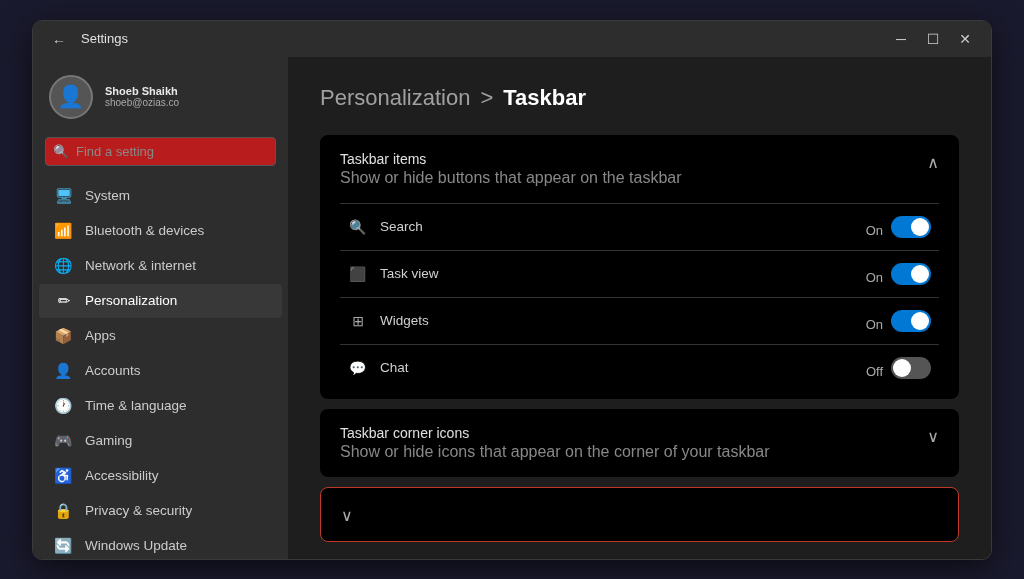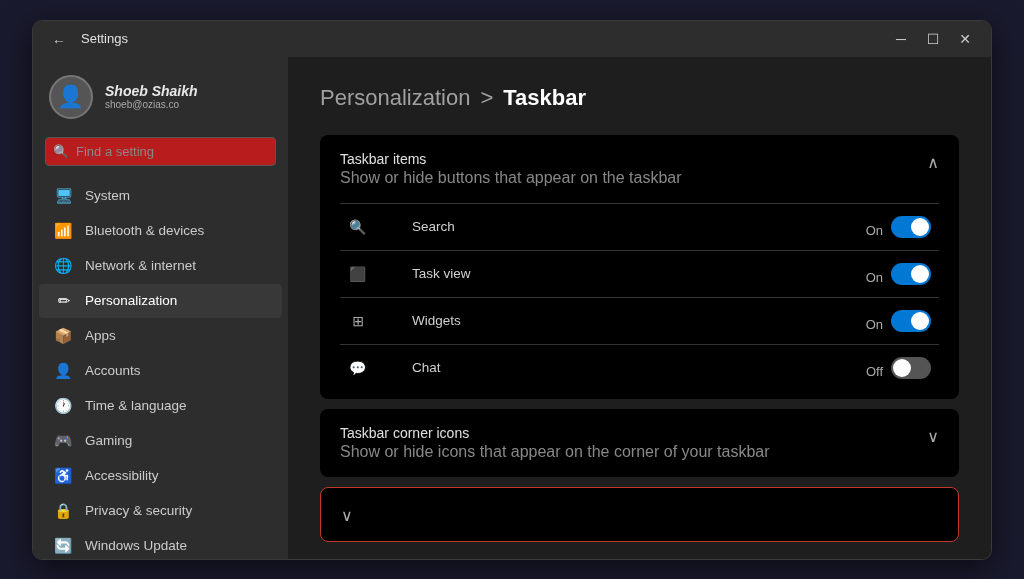--- a/index.html
+++ b/index.html
@@ -99,21 +99,21 @@
       align-items: center;
       justify-content: center;
       flex-shrink: 0;
       border: 2px solid #777;
     }
     .avatar-icon {
       font-size: 22px;
       color: #bbb;
     }
     .user-info { display: flex; flex-direction: column; }
-    .user-name { color: #e8e8e8; font-size: 14px; font-weight: 600; font-style: italic; }
+    .user-name { color: #e8e8e8; font-size: 11px; font-weight: 600; }
     .user-email { color: #aaa; font-size: 10px; }
     .search-box {
       margin: 4px 12px 12px 12px;
       position: relative;
     }
     .search-input {
       width: 100%;
       background: #b91c1c;
       border: 1px solid #555;
       border-radius: 4px;
@@ -246,21 +246,20 @@
       height: 20px;
       display: flex;
       align-items: center;
       justify-content: center;
       color: #aaa;
       font-size: 14px;
     }
     .setting-label {
       color: #d0d0d0;
       font-size: 13.5px;
-      margin-left: 32px;
     }
     .setting-right {
       display: flex;
       align-items: flex-end;
       gap: 8px;
     }
     .setting-status {
       color: #aaa;
       font-size: 13px;
     }

